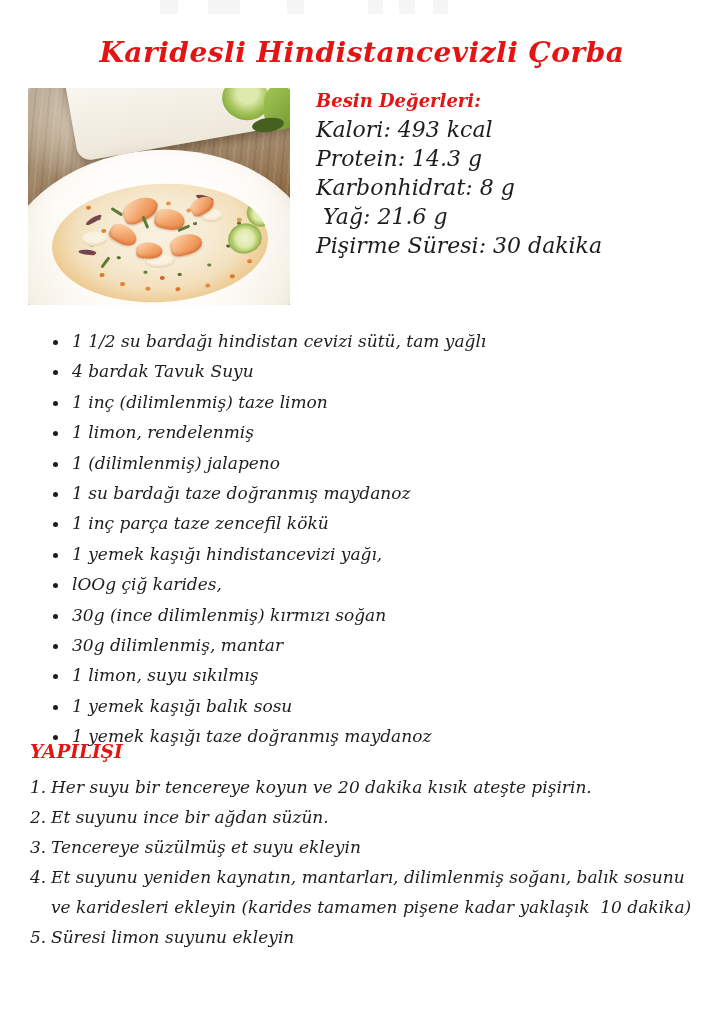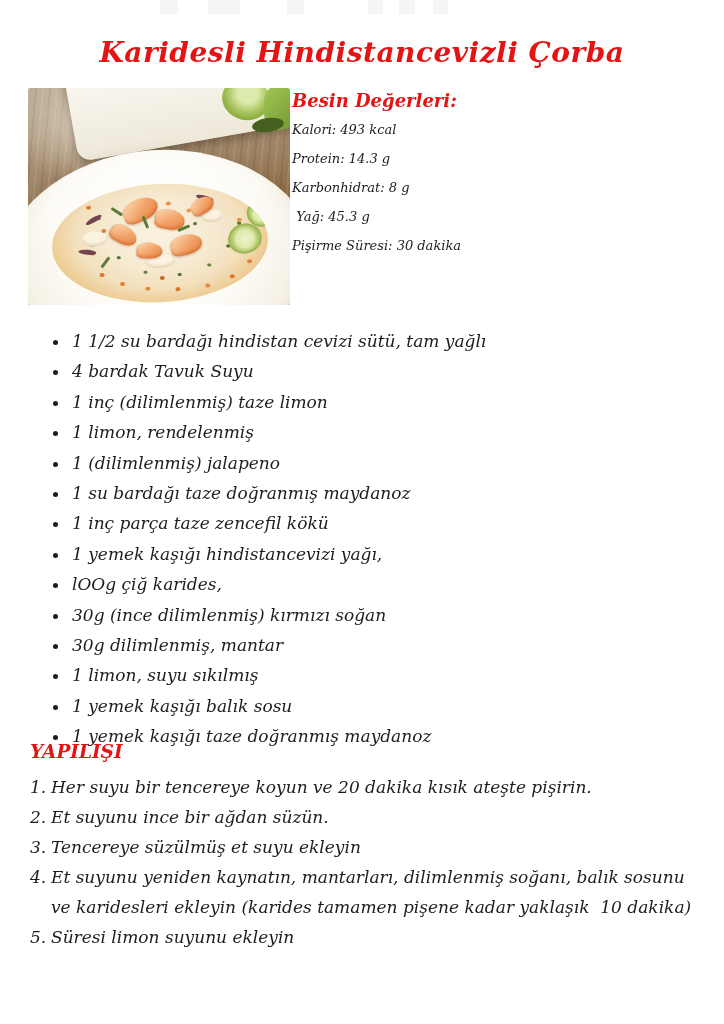--- a/index.html
+++ b/index.html
@@ -55,23 +55,23 @@
   .herb { position:absolute; width:13px; height:3px; border-radius:2px; background:#5d7b37; }
   .shrimp { position:absolute; background:linear-gradient(145deg, #fad2a8 10%, #f2a268 55%, #e87f3f 100%);
            border-radius:55% 65% 60% 35%;
            box-shadow: inset 0 -2px 3px rgba(200,90,30,0.5), 0 1px 2px rgba(120,60,20,0.3); }
   .lump { position:absolute; background:#fbf3e2; border-radius:50%; box-shadow: inset 0 -2px 3px rgba(210,180,130,0.5); }
   .onion { position:absolute; background:#74454f; border-radius:50%; width:18px; height:5px; }
   .soup-lime { position:absolute; border-radius:50%; border:2px solid #9cb556;
            background:radial-gradient(circle, #eef3cc 0%, #dfe9ac 45%, #b8cf74 62%, #8aa843 100%); }
 
   
-  .nutrition { position:absolute; left:292px; top:86px; width:400px; }
+  .nutrition { position:absolute; left:316px; top:86px; width:400px; }
   .nutrition-heading { color:var(--red); font-weight:bold; font-size:18px; line-height:29px; }
-  .nutrition-line { font-size:13px; line-height:29px; white-space:pre-wrap; }
+  .nutrition-line { font-size:22px; line-height:29px; white-space:pre-wrap; }
 
   
   .ingredients { position:absolute; left:30px; top:316px; width:664px; }
   .section-heading { color:var(--red); font-weight:bold; font-size:18.5px; line-height:22px; }
   .ingredient-list { margin:10px 0 0 0; padding:0 0 0 40px; list-style:disc outside; }
   .ingredient-list li { font-size:17px; line-height:30.4px; padding-left:2px; }
 
   
   .directions { position:absolute; left:30px; top:741px; width:666px; }
   .steps { margin-top:9px; }
@@ -127,21 +127,21 @@
       <div class="soup-lime" style="left:176px;top:44px;width:30px;height:26px;transform:rotate(-12deg)"></div>
       <div class="soup-lime" style="left:196px;top:22px;width:24px;height:22px;transform:rotate(20deg)"></div>
     </div>
   </div>
 
   <div class="nutrition">
     <div class="nutrition-heading">Besin Değerleri:</div>
     <div class="nutrition-line">Kalori: 493 kcal</div>
     <div class="nutrition-line">Protein: 14.3 g</div>
     <div class="nutrition-line">Karbonhidrat: 8 g</div>
-    <div class="nutrition-line"> Yağ: 45.3 g</div>
+    <div class="nutrition-line"> Yağ: 21.6 g</div>
     <div class="nutrition-line">Pişirme Süresi: 30 dakika</div>
   </div>
 
   <div class="ingredients">
     <ul class="ingredient-list">
       <li>1 1/2 su bardağı hindistan cevizi sütü, tam yağlı</li>
       <li>4 bardak Tavuk Suyu</li>
       <li>1 inç (dilimlenmiş) taze limon</li>
       <li>1 limon, rendelenmiş</li>
       <li>1 (dilimlenmiş) jalapeno</li>

